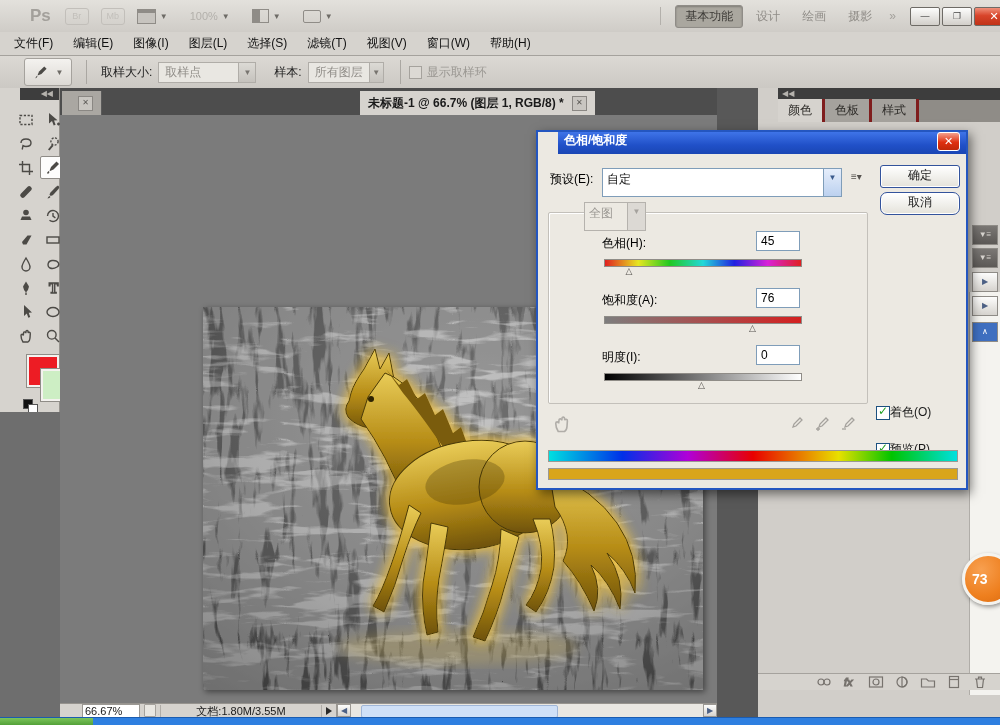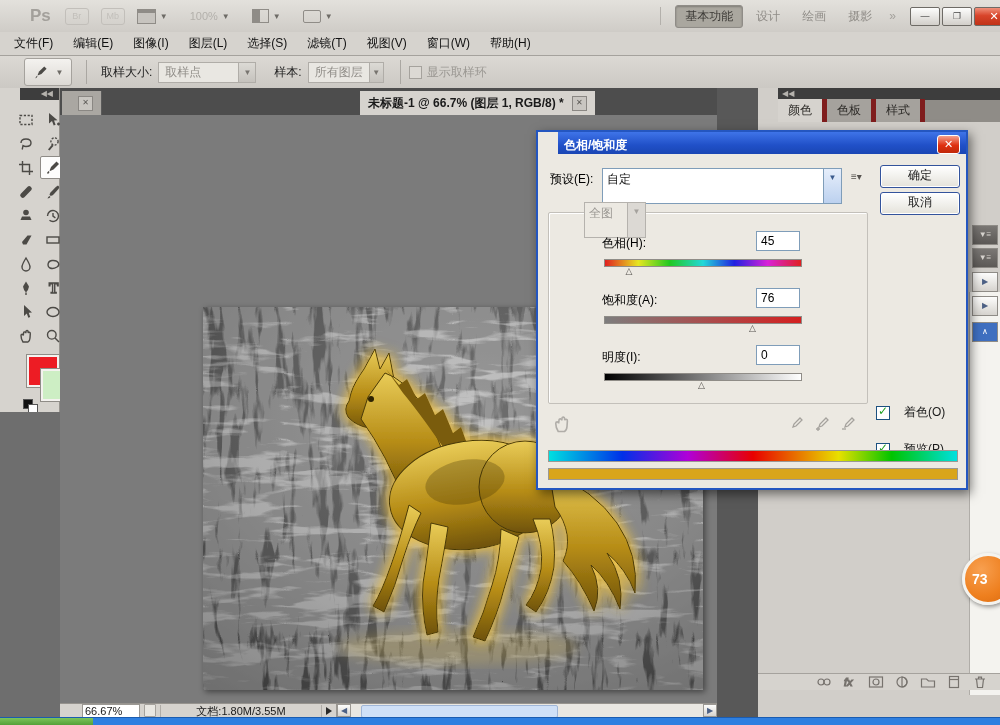--- a/index.html
+++ b/index.html
@@ -74,54 +74,54 @@
   .pageico{width:10px;height:11px;border:1px solid #a5a29d;background:#e9e7e2;margin:0 4px;border-radius:1px;}
   .docinfo{flex:0 0 160px;text-align:center;border-left:1px solid #b0ada8;border-right:1px solid #b0ada8;height:12px;line-height:12px;}
   .flyout{width:0;height:0;border-left:6px solid #2a2a2a;border-top:4px solid transparent;border-bottom:4px solid transparent;margin:0 4px;}
   .hscroll{flex:1;height:14px;position:relative;background:#e9e7e2;border-left:1px solid #9b9893;}
   .hbtn{position:absolute;top:0;width:14px;height:13px;background:linear-gradient(#fdfdfc,#d6d3ce);border:1px solid #9b9893;box-sizing:border-box;color:#4d6185;font-size:8px;text-align:center;line-height:12px;}
   .hthumb{position:absolute;left:24px;top:1px;width:195px;height:11px;background:#cfe0f7;border:1px solid #9fb6d8;border-radius:2px;}
   
   .rightdock{left:758px;top:88px;width:242px;height:629px;background:#d1cec9;}
   .rd-head{height:12px;background:#3d3d3d;color:#b5b2ad;font-size:8px;line-height:12px;display:flex;justify-content:space-between;padding:0 4px;}
   .rd-tabs{height:22px;background:#8f8c87;display:flex;align-items:flex-end;}
-  .rd-tab{padding:3px 10px;font-size:12px;color:#2e2c29;background:#a5a29d;border-right:5px solid #7f1d1d;}
+  .rd-tab{padding:3px 10px;font-size:12px;color:#2e2c29;background:#a5a29d;border-right:3px solid #7f1d1d;}
   .rd-tab.active{background:#d6d3ce;}
   .rd-menu{margin-left:auto;color:#3a3834;font-size:9px;padding:3px 6px;}
   .rd-body{position:absolute;left:0;top:34px;width:242px;height:573px;background:#d1cec9;}
   .layerbar{position:absolute;left:0;bottom:5px;width:242px;height:17px;background:#d6d3ce;border-top:1px solid #a5a29d;display:flex;align-items:center;justify-content:flex-end;gap:10px;padding-right:12px;box-sizing:border-box;}
   .layerbar svg *{stroke:#77736e;fill:none;stroke-width:1.2;}
   .edgecol{position:absolute;right:0;top:170px;width:30px;height:403px;background:#f4f3ef;border-left:1px solid #b0ada8;}
   .mini{position:absolute;right:2px;width:24px;height:18px;border:1px solid #8f8c87;background:linear-gradient(#7a7774,#5c5956);color:#d6d3ce;font-size:8px;text-align:center;line-height:17px;}
   .mini.lt{background:linear-gradient(#fdfdfc,#d6d3ce);color:#4d6185;}
   .mini.sel{background:#3f6fc0;color:#fff;}
   
   .dialog{left:536px;top:130px;width:432px;height:360px;background:#ece9e2;border:2px solid #2456c0;box-shadow:3px 4px 10px rgba(0,0,0,.5);z-index:50;box-sizing:border-box;}
-  .dtitle{height:22px;background:linear-gradient(180deg,#3f74e8,#2050c8 60%,#1a46b4);color:#fff;font-weight:bold;display:flex;align-items:flex-end;padding:0 6px;}
+  .dtitle{height:22px;background:linear-gradient(180deg,#3f74e8,#2050c8 60%,#1a46b4);color:#fff;font-weight:bold;display:flex;align-items:flex-start;padding:0 6px;}
   .dclose{margin-left:auto;width:21px;height:17px;background:linear-gradient(#f4a08c,#df3010 55%,#c02808);border:1px solid #fff;border-radius:3px;color:#fff;font-weight:bold;font-size:11px;text-align:center;line-height:16px;}
   .dlabel{position:absolute;color:#000;}
-  .dcombo{position:absolute;height:36px;background:#fff;border:1px solid #7f9db9;display:flex;box-sizing:border-box;}
+  .dcombo{position:absolute;height:29px;background:#fff;border:1px solid #7f9db9;display:flex;box-sizing:border-box;}
   .dcombo .cval{flex:1;padding:2px 4px;}
   .dcombo .carrb{width:17px;background:linear-gradient(#e6eefb,#bcd1ef);border-left:1px solid #7f9db9;color:#3a5a8c;font-size:8px;text-align:center;line-height:18px;}
   .dcombo.disabled{background:#ece9e2;border-color:#b5b2ad;}
   .dcombo.disabled .cval{color:#9b9893;}
   .dcombo.disabled .carrb{background:#dcd9d4;color:#a5a29d;border-left-color:#b5b2ad;}
   .listbtn{position:absolute;width:18px;height:15px;color:#55524e;font-size:10px;line-height:14px;}
   .dbtn{position:absolute;width:78px;height:21px;background:linear-gradient(#ffffff,#e4e2da);border:1px solid #33539c;border-radius:3px;text-align:center;line-height:19px;box-shadow:inset 0 0 0 1px #fff;}
   .groupbox{position:absolute;left:10px;top:80px;width:318px;height:190px;border:1px solid #c3c0ba;border-radius:2px;box-shadow:inset 1px 1px 0 #fff;}
   .numbox{position:absolute;width:44px;height:20px;background:#fff;border:1px solid #7f9db9;box-sizing:border-box;font:12px "Liberation Sans","DejaVu Sans",sans-serif;padding:2px 4px;}
   .track{position:absolute;left:66px;width:198px;height:8px;border:1px solid #8f8c87;box-sizing:border-box;}
   .track .ptr{position:absolute;top:7px;margin-left:-5px;font-size:9px;color:#55524e;line-height:9px;}
   .t-hue{background:linear-gradient(to right,#e02020,#e6e620 17%,#20c820 33%,#20d8d8 50%,#2020e0 66%,#d820d8 83%,#e02020);}
   .t-sat{background:linear-gradient(to right,#7d7d7d,#d42020);}
   .t-lig{background:linear-gradient(to right,#000,#fff);}
   .handico{position:absolute;color:#b5b2ad;}
   .dropicons{position:absolute;display:flex;gap:10px;}
   .dropicons svg *{stroke:#a5a29d;fill:none;stroke-width:1.3;}
-  .dchk{position:absolute;display:flex;align-items:center;gap:14px;}
+  .dchk{position:absolute;display:flex;align-items:center;gap:0;}
   .dchk .box{width:12px;height:12px;background:#fff;border:1px solid #1c5180;position:relative;}
   .dchk .box.on:after{content:"✓";position:absolute;left:1px;top:-3px;color:#21a121;font-size:12px;font-weight:bold;}
   .rainbar{position:absolute;left:10px;width:410px;height:12px;border:1px solid #9b9893;box-sizing:border-box;background:linear-gradient(to right,#00e0e0,#0030e8 18%,#b000d8 34%,#e80000 50%,#e88000 62%,#e8e000 71%,#00c400 84%,#00e0e0);}
   .goldbar{position:absolute;left:10px;width:410px;height:12px;border:1px solid #9b9893;box-sizing:border-box;background:#d9a51a;}
   
   .badge{left:962px;top:553px;width:52px;height:52px;border-radius:50%;background:radial-gradient(circle at 35% 30%,#f8a050,#ee7f1e 60%,#d96a10);border:3px solid #f4f3ef;box-sizing:border-box;color:#fff;font-weight:bold;font-size:14px;display:flex;align-items:center;padding-left:7px;z-index:60;box-shadow:1px 2px 4px rgba(0,0,0,.4);}
   .taskbar{left:0;top:717px;width:1000px;height:8px;background:#2e7fe0;border-top:1px solid #1b5cb0;z-index:70;}
   .taskgreen{position:absolute;left:0;top:0;width:93px;height:8px;background:linear-gradient(#7cc45a,#4d9c34);}
 </style>
 </head>
@@ -465,21 +465,21 @@
     <span>色相/饱和度</span>
     <span class="dclose">✕</span>
   </div>
   <span class="dlabel" style="left:12px;top:39px;">预设(E):</span>
   <div class="dcombo" style="left:64px;top:36px;width:240px;">
     <span class="cval">自定</span>
     <span class="carrb">▼</span>
   </div>
   <span class="listbtn" style="left:313px;top:38px;">≡▾</span>
   <div class="dbtn" style="left:342px;top:33px;">确定</div>
-  <div class="dbtn" style="left:342px;top:60px;">取消</div>
+  <div class="dbtn" style="left:342px;top:60px;border-radius:7px;">取消</div>
 
   <div class="groupbox"></div>
   <div class="dcombo disabled" style="left:46px;top:70px;width:62px;">
     <span class="cval">全图</span>
     <span class="carrb">▼</span>
   </div>
 
   <span class="dlabel" style="left:64px;top:103px;">色相(H):</span>
   <input class="numbox" style="left: 218px; top: 99px;" value="45">
   <div class="track t-hue" style="top:127px;">

